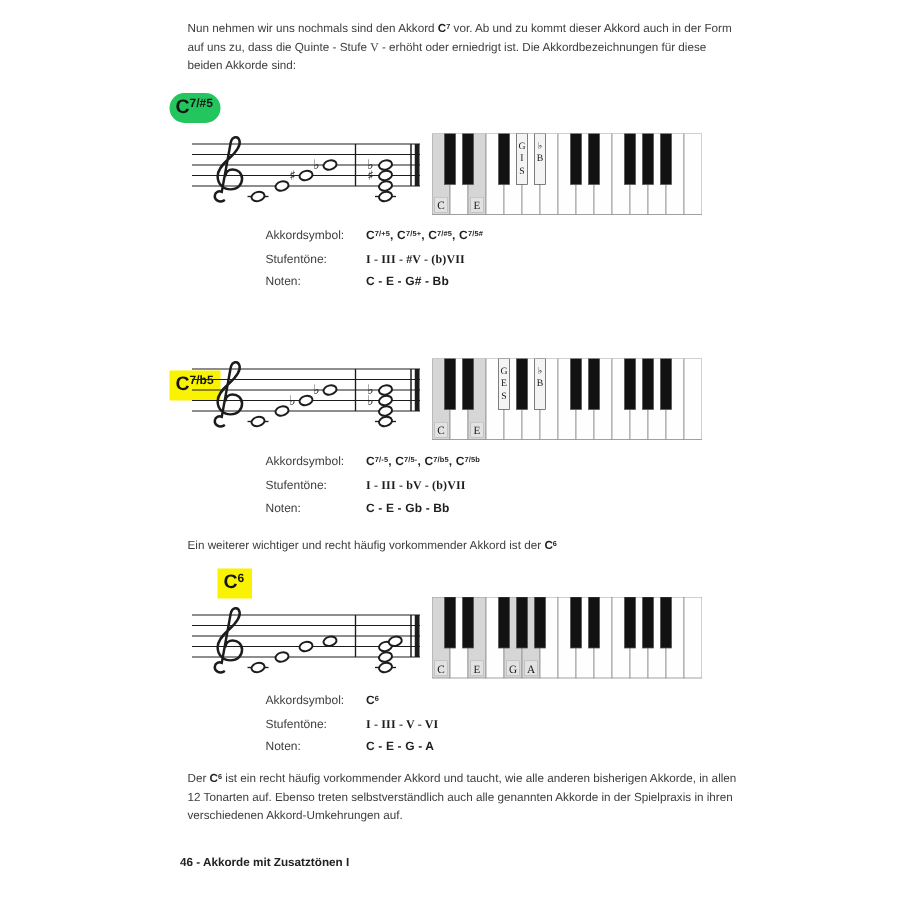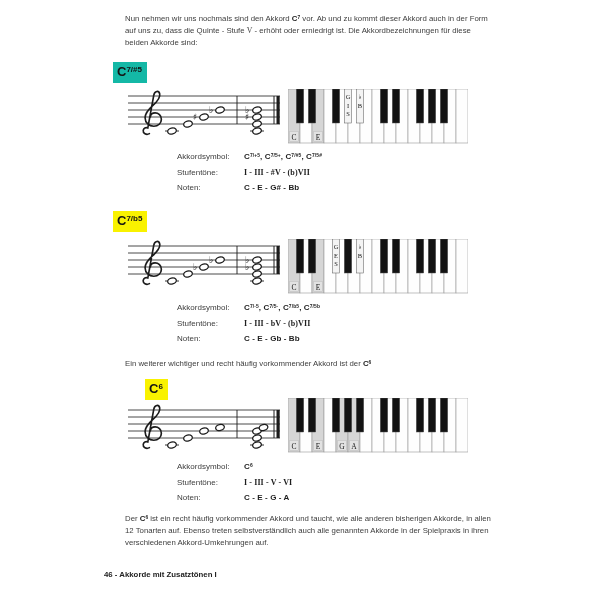--- a/index.html
+++ b/index.html
@@ -22,30 +22,30 @@
   .chord-tag .tag-sup{font-size:8px;position:relative;top:-4px;}
   .staff-wrap{position:absolute;left:124px;}
   .kb-wrap{position:absolute;left:288px;}
   .rows{position:absolute;left:133px;}
   .row{display:flex;height:15.5px;align-items:flex-start;font-size:8px;}
   .row .lbl{width:67px;color:#3d3d3d;margin-left:44px;}
   .row .val{color:#151515;font-weight:bold;letter-spacing:0.1px;}
   .sec0 .chord-tag{top:62px;}  .sec0 .staff-wrap{top:86px;}  .sec0 .kb-wrap{top:89px;}  .sec0 .rows{top:152px;}
   .sec1 .chord-tag{top:211px;} .sec1 .staff-wrap{top:236px;} .sec1 .kb-wrap{top:239px;} .sec1 .rows{top:303px;}
   .sec2 .chord-tag{top:379px;margin-left:32px;} .sec2 .staff-wrap{top:400px;} .sec2 .kb-wrap{top:398px;} .sec2 .rows{top:462px;}
-  .footer{position:absolute;left:104px;top:570px;font-size:7.8px;font-weight:bold;color:#222;}
+  .footer{position:absolute;left:120px;top:570px;font-size:7.8px;font-weight:bold;color:#222;}
 </style>
 </head>
 <body>
 
 <div class="page">
   <p id="intro" class="para"><span>Nun nehmen wir uns nochmals sind den Akkord </span><span class="b">C</span><span class="b sup">7</span><span> vor. Ab und zu kommt dieser Akkord auch in der Form auf uns zu, dass die Quinte - Stufe </span><span class="serif">V</span><span> - erhöht oder erniedrigt ist. Die Akkordbezeichnungen für diese beiden Akkorde sind:</span></p>
   <div id="sections">
       <section class="section sec0">
-        <div class="chord-tag" style="background: #14b8a6;"><span class="base">C</span><span class="tag-sup">7/#5</span></div>
+        <div class="chord-tag" style="background: #22c55e; border-radius: 10px;"><span class="base">C</span><span class="tag-sup">7/#5</span></div>
         <div class="staff-wrap"><svg viewBox="0 0 162 62" width="162" height="62">
             <line x1="4" y1="10" x2="156" y2="10" stroke="#1c1c1c" stroke-width="0.8"></line>
             <line x1="4" y1="17" x2="156" y2="17" stroke="#1c1c1c" stroke-width="0.8"></line>
             <line x1="4" y1="24" x2="156" y2="24" stroke="#1c1c1c" stroke-width="0.8"></line>
             <line x1="4" y1="31" x2="156" y2="31" stroke="#1c1c1c" stroke-width="0.8"></line>
             <line x1="4" y1="38" x2="156" y2="38" stroke="#1c1c1c" stroke-width="0.8"></line>
             <g transform="translate(8,-1) scale(1.1)">
               <path d="M15.8,44.2 c-2.8,1.6 -6,-0.3 -5.6,-3 c0.3,-2 2.4,-3 4.2,-2.2 L19.8,9.2 c0.8,-3.8 4.6,-4.6 5.4,-1 c0.7,3.2 -2.3,6.9 -6.4,10.6 c-4.3,3.9 -6.9,6.9 -6.9,10.9 c0,4.7 3.7,7.8 7.9,7.8 c4.1,0 6.9,-2.7 6.9,-6.4 c0,-3.5 -2.7,-5.7 -5.7,-5.7 c-2.4,0 -4.1,1.6 -4.3,3.7" fill="none" stroke="#1c1c1c" stroke-width="1.5" stroke-linecap="round"></path>
             </g>
             <line x1="41" y1="45" x2="55" y2="45" stroke="#1c1c1c" stroke-width="0.9"></line>
@@ -111,21 +111,21 @@
             <span class="lbl">Stufentöne:</span>
             <span class="val"><span class="b serif">I - III - #V - (b)VII</span></span>
           </div>
           <div class="row">
             <span class="lbl">Noten:</span>
             <span class="val"><span class="b">C - E - G# - Bb</span></span>
           </div>
         </div>
       </section>
       <section class="section sec1">
-        <div class="chord-tag" style="background: rgb(249, 242, 0);"><span class="base">C</span><span class="tag-sup">7/b5</span></div>
+        <div class="chord-tag" style="background: rgb(249, 242, 0); margin-top: 36px;"><span class="base">C</span><span class="tag-sup">7/b5</span></div>
         <div class="staff-wrap"><svg viewBox="0 0 162 62" width="162" height="62">
             <line x1="4" y1="10" x2="156" y2="10" stroke="#1c1c1c" stroke-width="0.8"></line>
             <line x1="4" y1="17" x2="156" y2="17" stroke="#1c1c1c" stroke-width="0.8"></line>
             <line x1="4" y1="24" x2="156" y2="24" stroke="#1c1c1c" stroke-width="0.8"></line>
             <line x1="4" y1="31" x2="156" y2="31" stroke="#1c1c1c" stroke-width="0.8"></line>
             <line x1="4" y1="38" x2="156" y2="38" stroke="#1c1c1c" stroke-width="0.8"></line>
             <g transform="translate(8,-1) scale(1.1)">
               <path d="M15.8,44.2 c-2.8,1.6 -6,-0.3 -5.6,-3 c0.3,-2 2.4,-3 4.2,-2.2 L19.8,9.2 c0.8,-3.8 4.6,-4.6 5.4,-1 c0.7,3.2 -2.3,6.9 -6.4,10.6 c-4.3,3.9 -6.9,6.9 -6.9,10.9 c0,4.7 3.7,7.8 7.9,7.8 c4.1,0 6.9,-2.7 6.9,-6.4 c0,-3.5 -2.7,-5.7 -5.7,-5.7 c-2.4,0 -4.1,1.6 -4.3,3.7" fill="none" stroke="#1c1c1c" stroke-width="1.5" stroke-linecap="round"></path>
             </g>
             <line x1="41" y1="45" x2="55" y2="45" stroke="#1c1c1c" stroke-width="0.9"></line>

